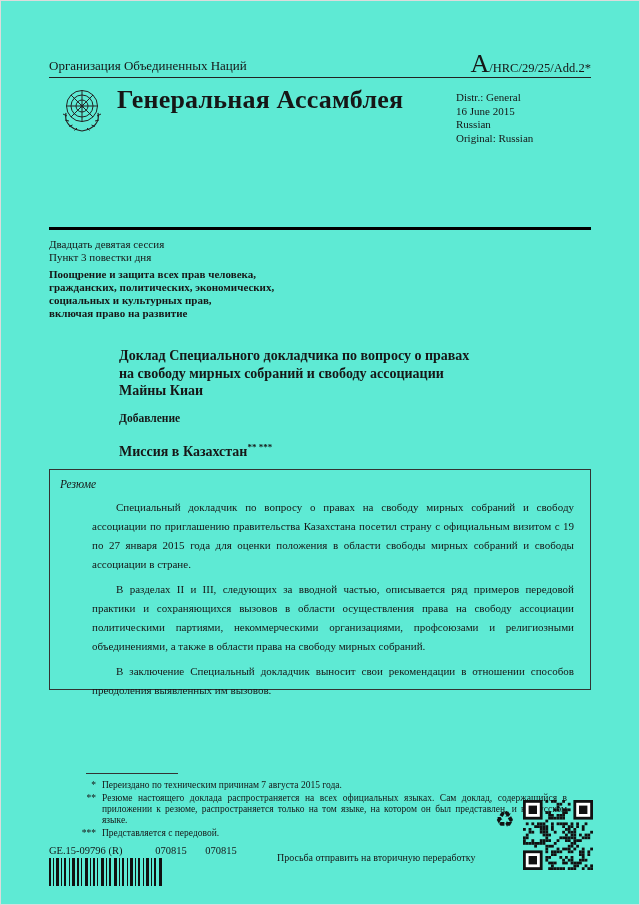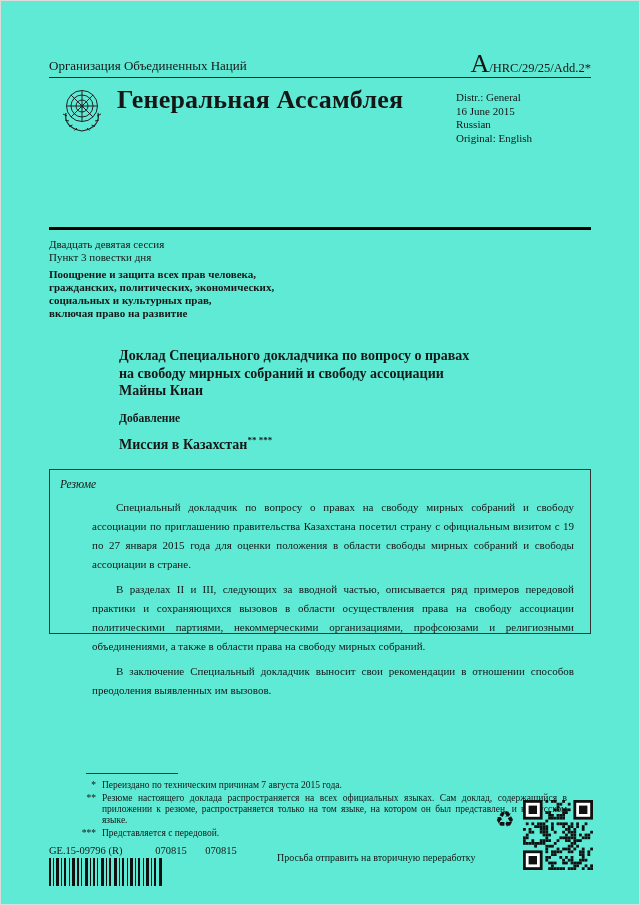--- a/index.html
+++ b/index.html
@@ -29,25 +29,25 @@
 
   
   .session-block { left: 48px; top: 237px; width: 330px; font-size: 11px; line-height: 13px; }
   .session-block .council { font-size: 12px; font-weight: bold; margin-bottom: 2px; }
   .session-block .agenda-title { font-weight: bold; margin-top: 4px; }
 
   
   .report-block { left: 118px; top: 346px; width: 440px; }
   .report-title { font-size: 14px; font-weight: bold; line-height: 17.5px; }
   .addendum { font-size: 11.5px; font-weight: bold; margin-top: 12px; }
-  .mission { font-size: 14px; font-weight: bold; margin-top: 11px; }
+  .mission { font-size: 14px; font-weight: bold; margin-top: 18px; }
   .mission sup { font-size: 9px; }
 
   
-  .summary-box { left: 48px; right: 48px; top: 468px; height: 165px; border: 1px solid #333; }
+  .summary-box { left: 48px; right: 48px; top: 468px; height: 221px; border: 1px solid #333; }
   .summary-heading { font-size: 11.5px; font-style: italic; margin: 8px 0 8px 10px; }
   .summary-paragraphs { margin: 0 16px 0 42px; font-size: 11px; line-height: 19px; text-align: justify; }
   .summary-paragraphs p { text-indent: 24px; margin-bottom: 6px; }
 
   
   .footnote-sep { left: 85px; top: 772px; width: 92px; border-top: 1px solid #333; height: 0; }
   .footnotes { left: 48px; top: 779px; width: 518px; font-size: 9.5px; line-height: 11px; }
   .footnote-row { display: grid; grid-template-columns: 47px 1fr; column-gap: 6px; margin-bottom: 2px; }
   .footnote-row .marker { text-align: right; }
   .footnote-row .fn-text { text-align: justify; }
@@ -88,21 +88,21 @@
         <path d="M14 35 l-4 -2 M16 40 l-4 -1 M19.5 44 l-3.5 1.5 M24 47 l-2.5 2.5 M44 35 l4 -2 M42 40 l4 -1 M38.5 44 l3.5 1.5 M34 47 l2.5 2.5"></path>
       </g>
     </svg>
   </span>
   <div class="abs assembly-title">Генеральная Ассамблея</div>
 
   <div class="abs distr-block">
     <div>Distr.: General</div>
     <div>16 June 2015</div>
     <div>Russian</div>
-    <div>Original: English</div>
+    <div>Original: Russian</div>
   </div>
 
   <div class="abs thick-rule"></div>
 
   <div class="abs session-block">
     <div>Двадцать девятая сессия</div>
     <div>Пункт 3 повестки дня</div>
     <div class="agenda-title">
       <div>Поощрение и защита всех прав человека,</div>
       <div>гражданских, политических, экономических,</div>

